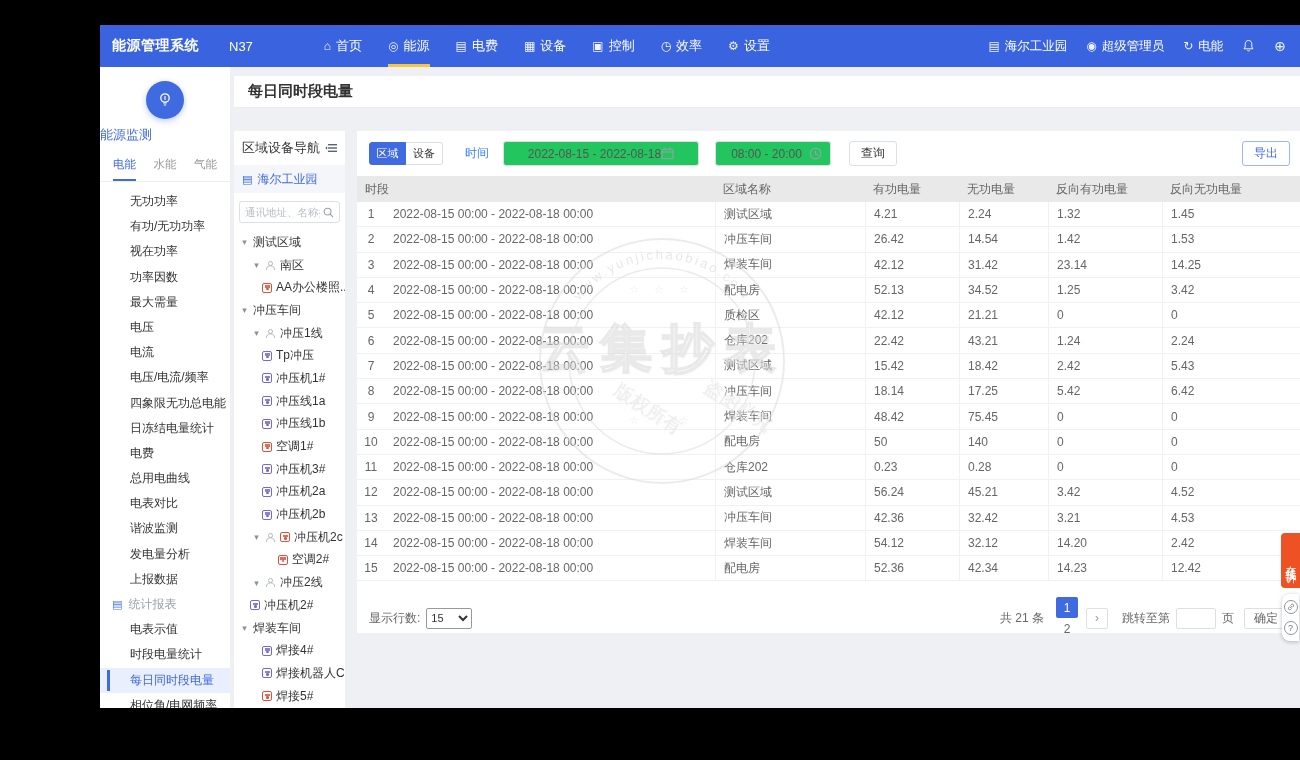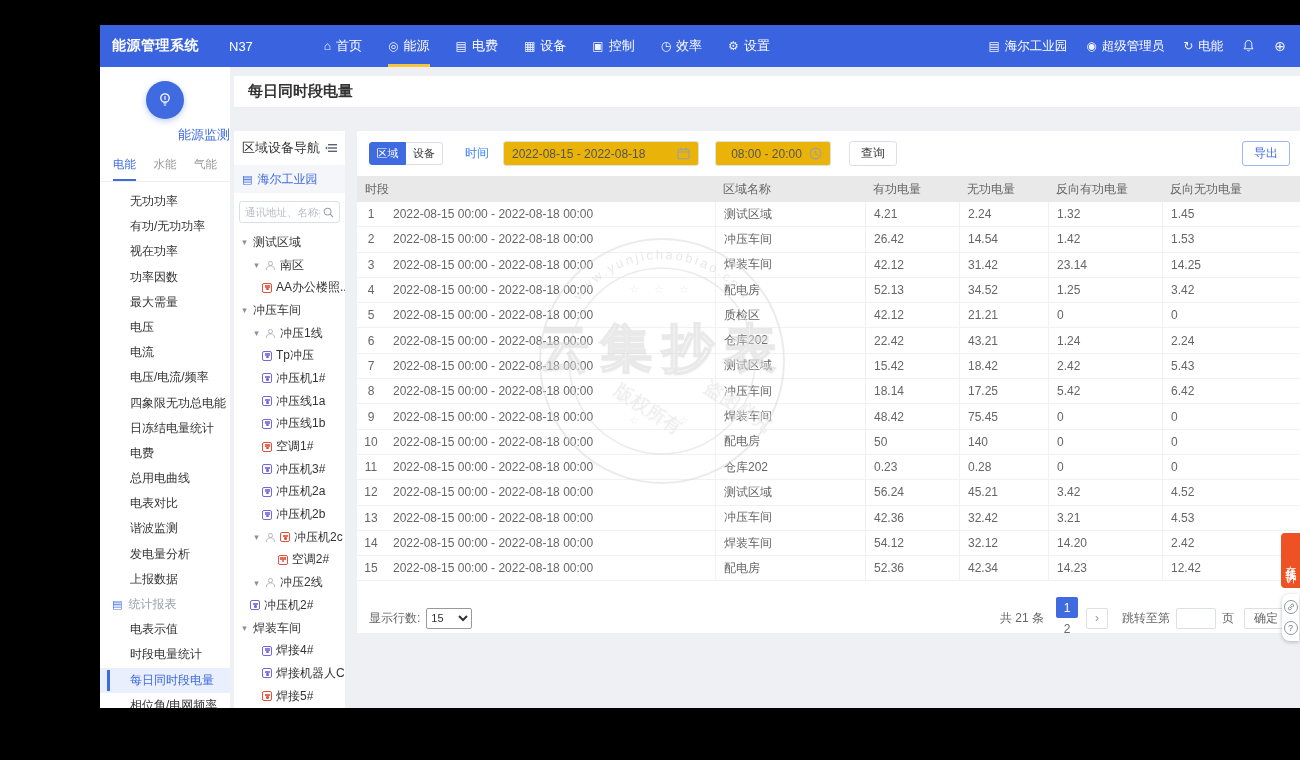--- a/index.html
+++ b/index.html
@@ -21,21 +21,21 @@
   .nav-sym{font-size:14px;opacity:.92;cursor:pointer;display:flex;align-items:center}
 
   
   .body-row{flex:1;display:flex;min-height:0}
   .sidebar{width:130px;background:#fff;flex-shrink:0;overflow:hidden}
   .right-col{flex:1;display:flex;flex-direction:column;min-width:0}
   .title-bar{height:32px;background:#fff;margin:9px 0 0 4px;display:flex;align-items:center;padding-left:14px;font-size:15px;font-weight:bold;color:#333;border-bottom:1px solid #ededed}
   .content-row{flex:1;display:flex;margin:23px 0 0 4px;min-height:0;align-items:stretch}
 
   
-  .module{text-align:right;padding-top:14px}
+  .module{text-align:left;padding-top:14px}
   .module-circle{width:38px;height:38px;border-radius:50%;background:#3f6ae0;margin:0 auto;display:flex;align-items:center;justify-content:center;box-shadow:0 2px 6px rgba(63,106,224,.35)}
   .module-title{color:#3f6ae0;font-size:13px;margin-top:7px}
   .side-tabs{display:flex;justify-content:space-between;padding:0 13px;margin-top:13px;border-bottom:1px solid #eee;font-size:11.5px;color:#999}
   .side-tab{padding-bottom:7px;cursor:pointer}
   .side-tab.active{color:#3f6ae0;border-bottom:2px solid #3f6ae0}
   .side-list{margin-top:7px}
   .side-item{height:25.2px;line-height:25.2px;padding-left:30px;font-size:12px;color:#333;cursor:pointer;position:relative;white-space:nowrap}
   .side-item.active{background:#e9effc;color:#3f6ae0}
   .side-item.active::before{content:"";position:absolute;left:7px;top:2px;bottom:2px;width:3px;background:#3f6ae0}
   .side-section{height:25.2px;line-height:25.2px;padding-left:12px;font-size:12px;color:#9aa0ab;display:flex;align-items:center;gap:6px;white-space:nowrap}
@@ -61,21 +61,21 @@
   
   .main-wrap{flex:1;margin-left:12px;min-width:0}
   .main-panel{background:#fff;height:502px;position:relative;overflow:hidden}
   .toolbar{display:flex;align-items:center;padding:10px 12px 8px;gap:8px}
   .tg-btn{width:37px;height:23px;font-size:11px;display:flex;align-items:center;justify-content:center;cursor:pointer;background:#fff;color:#333;border:1px solid #dcdfe6}
   .tg-btn:first-child{border-radius:3px 0 0 3px}
   .tg-btn:last-child{border-radius:0 3px 3px 0;border-left:0}
   .tg-btn.active{background:#3f6ae0;color:#fff;border-color:#3f6ae0}
   .toggle{display:flex}
   .lbl{font-size:12px;color:#3b82f6;margin-left:14px}
-  .input-box{height:25px;border:1px solid #dcdfe6;border-radius:3px;display:flex;align-items:center;justify-content:space-between;font-size:12px;color:#555;background:#eab308;padding:0 8px;cursor:pointer}
+  .input-box{height:25px;border:1px solid #dcdfe6;border-radius:3px;display:flex;align-items:center;justify-content:center;font-size:12px;color:#555;background:#22c55e;padding:0 8px;cursor:pointer}
   .date-box{width:196px;margin-left:6px}
   .time-box{width:116px;margin-left:8px;text-align:center}
   .time-box span{flex:1;text-align:center}
   .btn{height:25px;padding:0 11px;border:1px solid #dcdfe6;border-radius:3px;background:#fff;font-size:12px;color:#333;display:flex;align-items:center;cursor:pointer;margin-left:10px}
   .export-btn{margin-left:auto;color:#3f6ae0;border-color:#9db6f5}
 
   
   .thead{display:flex;background:#e9e9e9;height:26px;align-items:center;font-size:12px;color:#666;margin-top:2px}
   .trow{display:flex;height:25.3px;align-items:center;font-size:12px;color:#666;border-bottom:1px solid #f1f1f1}
   .hc,.bc{padding-left:8px;overflow:hidden;white-space:nowrap;flex-shrink:0}

